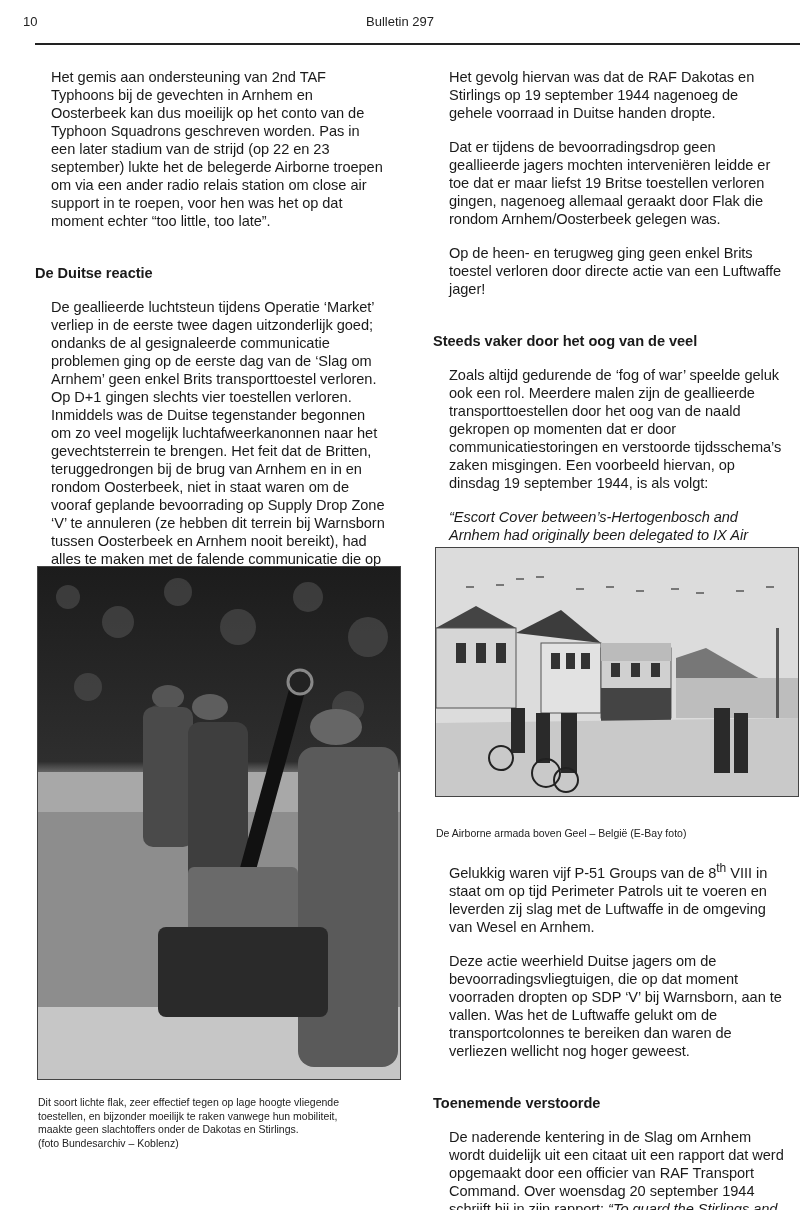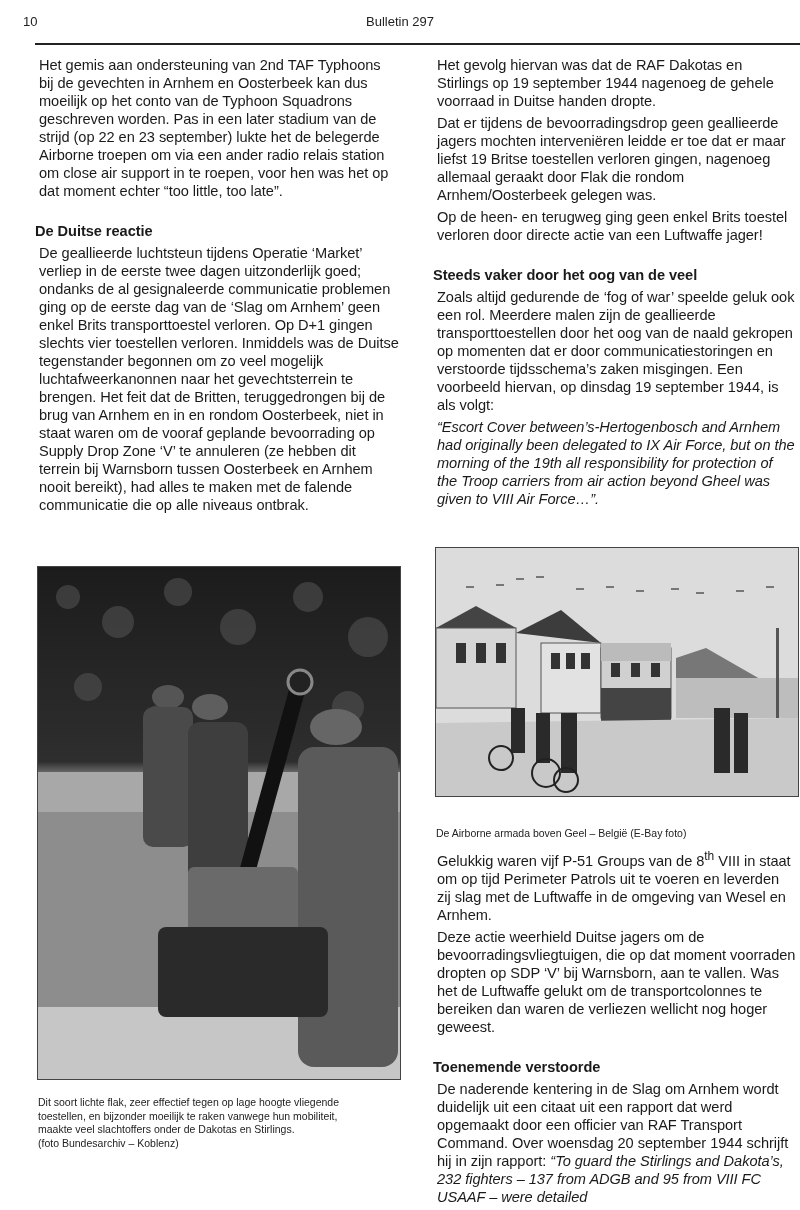--- a/index.html
+++ b/index.html
@@ -6,21 +6,21 @@
   body {
     width: 800px; height: 1210px; position: relative; overflow: hidden;
     font-family: "Liberation Sans", sans-serif; color: #1a1a1a;
   }
   .page-num { position: absolute; left: 23px; top: 14px; font-size: 13px; color: #222; }
   .running-head { position: absolute; left: 0; width: 800px; top: 14px; text-align: center; font-size: 13px; color: #222; }
   .head-rule { position: absolute; left: 35px; right: 0; top: 43px; height: 2px; background: #222; }
   .col { position: absolute; font-size: 14.6px; line-height: 18px; letter-spacing: -0.05px; }
   .col-left { left: 35px; width: 368px; top: 52px; }
   .col-right { left: 433px; width: 367px; top: 52px; }
-  .para { margin: 4px; }
+  .para { margin: 16px; }
   .gap { height: 18px; }
   .heading { font-weight: bold; margin: 0; }
   .quote { font-style: italic; }
   sup { font-size: 12px; line-height: 0; vertical-align: 6px; }
   .photo {
     position: absolute; border: 1px solid #444; overflow: hidden;
   }
   .photo-flak { left: 37px; top: 566px; width: 362px; height: 512px; background: #3a3a3a; }
   .photo-geel { left: 435px; top: 547px; width: 362px; height: 248px; background: #c9c9c9; }
   .caption { position: absolute; font-size: 10.5px; line-height: 13.5px; color: #222; }
@@ -82,21 +82,21 @@
     <line x1="260" y1="120" x2="205" y2="320" stroke="#111" stroke-width="16" stroke-linecap="round"></line>
     <circle cx="262" cy="115" r="12" fill="#222" stroke="#888" stroke-width="3"></circle>
 
     <rect x="150" y="300" width="110" height="70" rx="6" fill="#6a6a6a"></rect>
     <rect x="120" y="360" width="170" height="90" rx="8" fill="#2a2a2a"></rect>
   </svg>
 </div>
 <div class="caption cap-flak">
   <div>Dit soort lichte flak, zeer effectief tegen op lage hoogte vliegende</div>
   <div>toestellen, en bijzonder moeilijk te raken vanwege hun mobiliteit,</div>
-  <div>maakte veel slachtoffers onder de Dakotas en Stirlings.</div>
+  <div>maakte geen slachtoffers onder de Dakotas en Stirlings.</div>
   <div>(foto Bundesarchiv – Koblenz)</div>
 </div>
 
 <div class="col col-right">
   <p class="para">Het gevolg hiervan was dat de RAF Dakotas en Stirlings op 19 september 1944 nagenoeg de gehele voorraad in Duitse handen dropte.</p>
   <p class="para">Dat er tijdens de bevoorradingsdrop geen geallieerde jagers mochten interveniëren leidde er toe dat er maar liefst 19 Britse toestellen verloren gingen, nagenoeg allemaal geraakt door Flak die rondom Arnhem/Oosterbeek gelegen was.</p>
   <p class="para">Op de heen- en terugweg ging geen enkel Brits toestel verloren door directe actie van een Luftwaffe jager!</p>
   <div class="gap"></div>
   <p class="heading">Steeds vaker door het oog van de veel</p>
   <p class="para">Zoals altijd gedurende de ‘fog of war’ speelde geluk ook een rol. Meerdere malen zijn de geallieerde transporttoestellen door het oog van de naald gekropen op momenten dat er door communicatiestoringen en verstoorde tijdsschema’s zaken misgingen. Een voorbeeld hiervan, op dinsdag 19 september 1944, is als volgt:</p>

